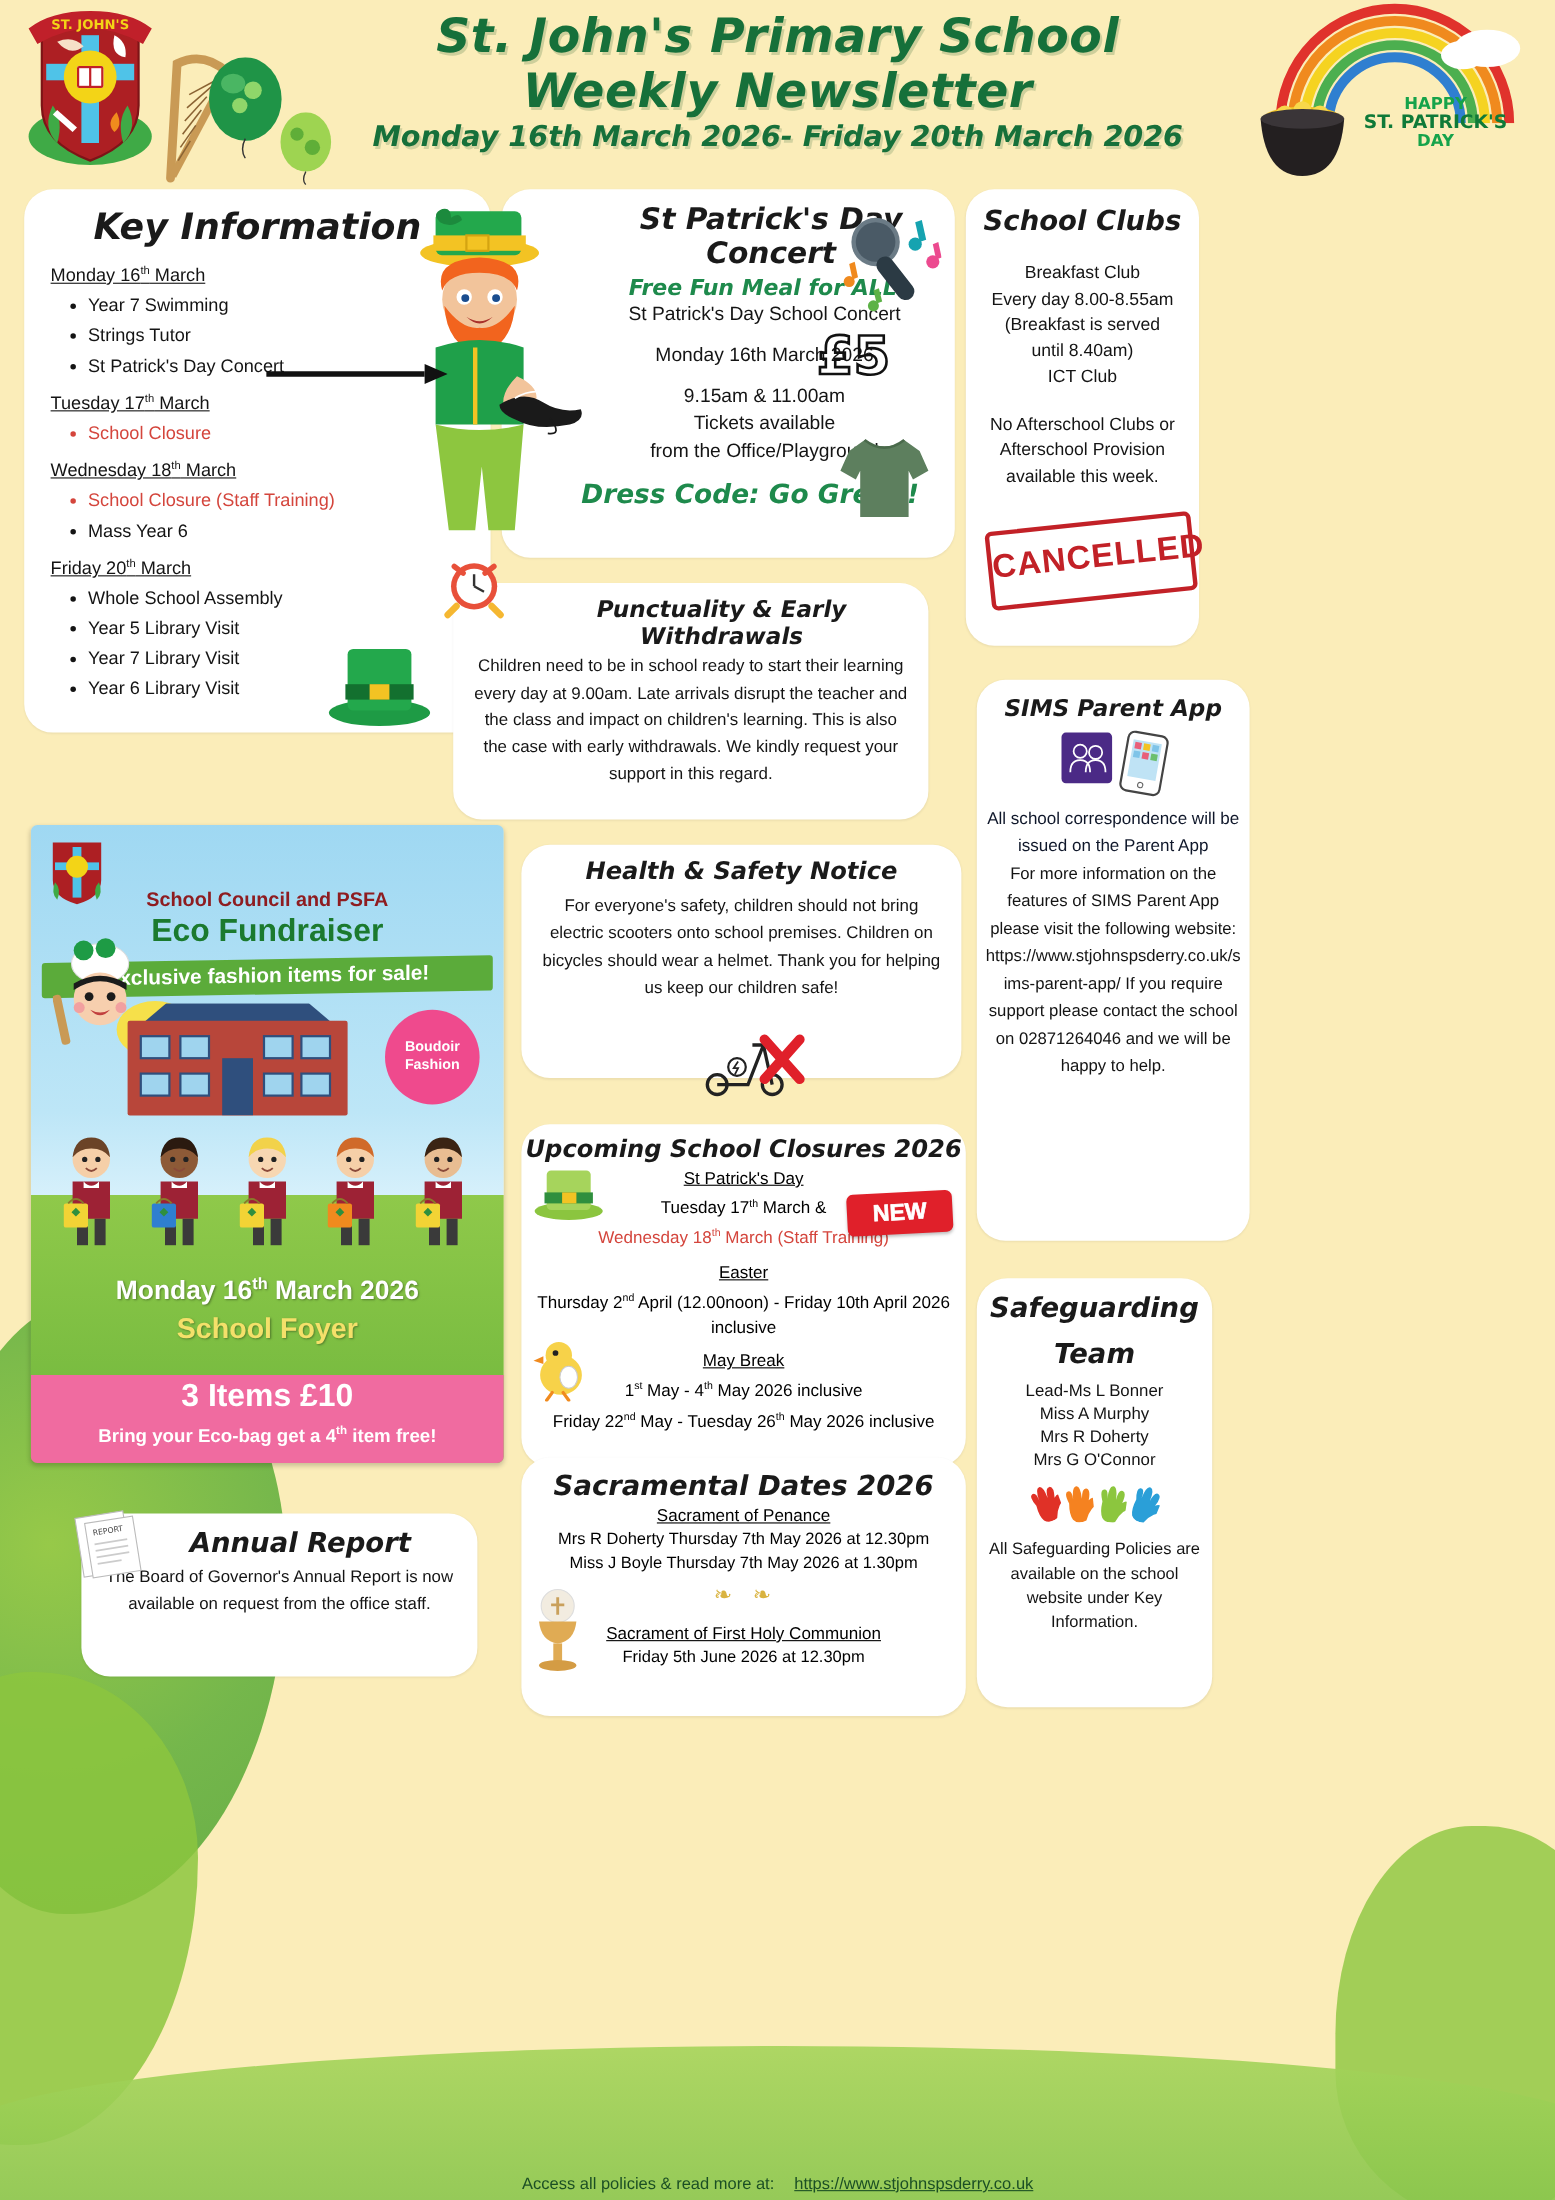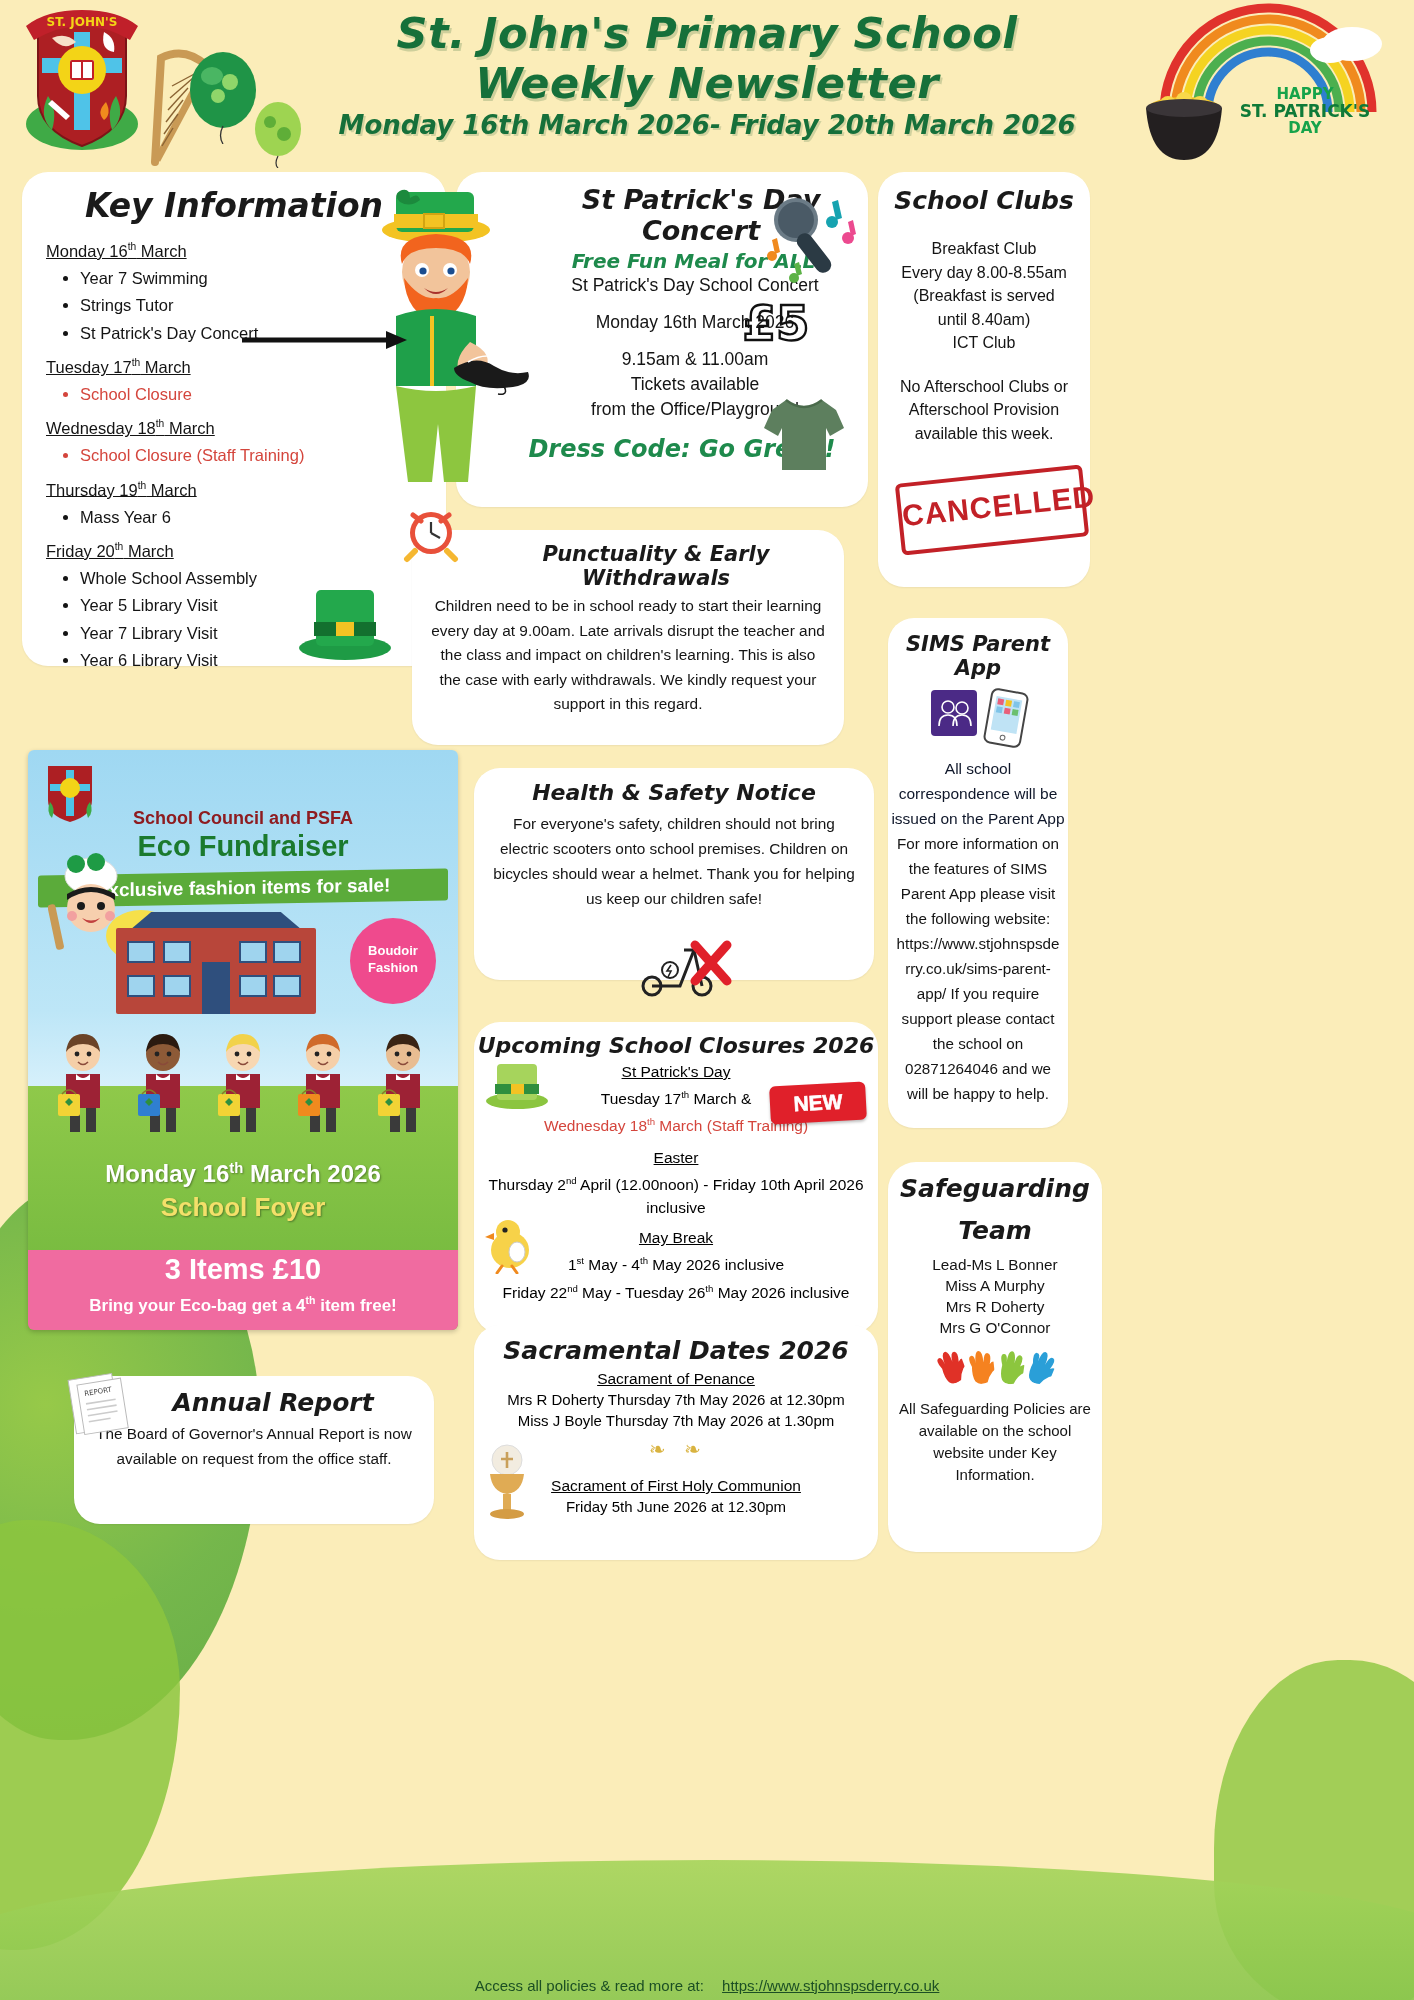--- a/index.html
+++ b/index.html
@@ -175,21 +175,21 @@
 
   
   #sacr{left:474px;top:1325px;width:404px;height:235px;}
   #sacr .card-title{font-size:25px;padding-top:11px;}
   .sac-line{text-align:center;font-size:15px;line-height:21px;font-family:"Liberation Sans",sans-serif;}
   .sac-head{text-decoration:underline;font-size:15.5px;}
   .chalice{position:absolute;left:480px;top:1440px;width:54px;height:86px;z-index:5;}
   .swirl{text-align:center;color:#d9b340;font-size:20px;margin:6px 0 2px;letter-spacing:2px;}
 
   
-  #sims{left:888px;top:618px;width:180px;height:510px;}
+  #sims{left:888px;top:618px;width:248px;height:510px;}
   #sims .card-title{font-size:21px;padding-top:14px;}
   .sims-icons{display:flex;justify-content:center;gap:10px;margin-top:10px;}
   .sims-sq{width:46px;height:46px;background:#4b2a86;border-radius:4px;position:relative;}
   .sims-phone{width:34px;height:52px;border:2px solid #444;border-radius:7px;background:#fff;position:relative;transform:rotate(10deg);}
   .sims-red{
     text-align:center;color:#0f172a;font-size:15.5px;line-height:25px;
     margin-top:10px;font-family:"Liberation Sans",sans-serif;
   }
   .sims-txt{
     text-align:center;font-size:15.2px;line-height:25px;padding:0 8px;
@@ -342,21 +342,20 @@
         <li>St Patrick's Day Concert</li>
       </ul>
       <span class="ki-day">Tuesday 17<sup>th</sup> March </span>
       <ul class="ki-bullets">
         <li class="closure">School Closure</li>
       </ul>
       <span class="ki-day">Wednesday 18<sup>th</sup> March </span>
       <ul class="ki-bullets">
         <li class="closure">School Closure (Staff Training)</li>
       </ul>
-      <span class="ki-day">Thursday 19<sup>th</sup> March </span>
       <ul class="ki-bullets">
         <li>Mass Year 6</li>
       </ul>
       <span class="ki-day">Friday 20<sup>th</sup> March </span>
       <ul class="ki-bullets">
         <li>Whole School Assembly</li>
         <li>Year 5 Library Visit</li>
         <li>Year 7 Library Visit</li>
         <li>Year 6 Library Visit</li>
       </ul>

